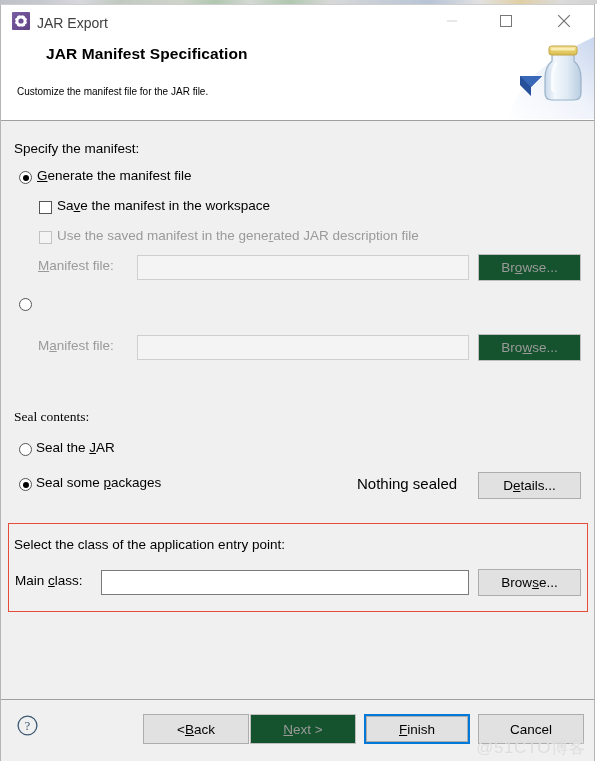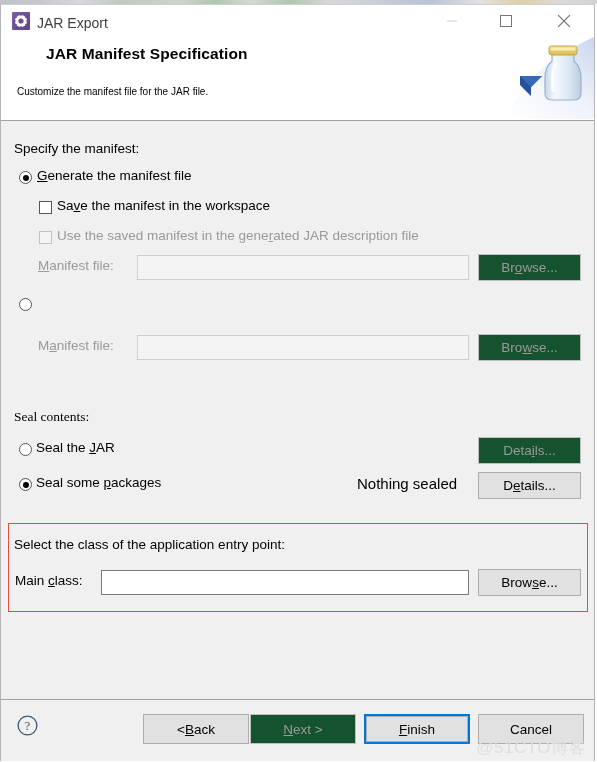--- a/index.html
+++ b/index.html
@@ -348,25 +348,20 @@
     <button class="button disabled" style="left:477px; top:213px; width:103px;">
         <span>Bro</span>
         <span class="u">w</span>
         <span>se...</span>
       </button>
 
     <div class="group-label" style="left:13px; top:288px;font-family:Liberation Serif, serif;">Seal contents:</div>
 
     <div class="radio" style="left:18px; top:322px;"></div>
     <div class="ctl-label" style="left:35px; top:319px;"><span>Seal the </span><span class="u">J</span><span>AR</span></div>
-    <button class="button disabled" style="left:477px; top:316px; width:103px;">
-        <span>Deta</span>
-        <span class="u">i</span>
-        <span>ls...</span>
-      </button>
 
     <div class="radio checked" style="left:18px; top:357px;"></div>
     <div class="ctl-label" style="left:35px; top:354px;"><span>Seal some </span><span class="u">p</span><span>ackages</span></div>
     <div class="status-text" style="left:356px; top:354px;">Nothing sealed</div>
     <button class="button" style="left:477px; top:351px; width:103px;">
         <span>D</span>
         <span class="u">e</span>
         <span>tails...</span>
       </button>
 

